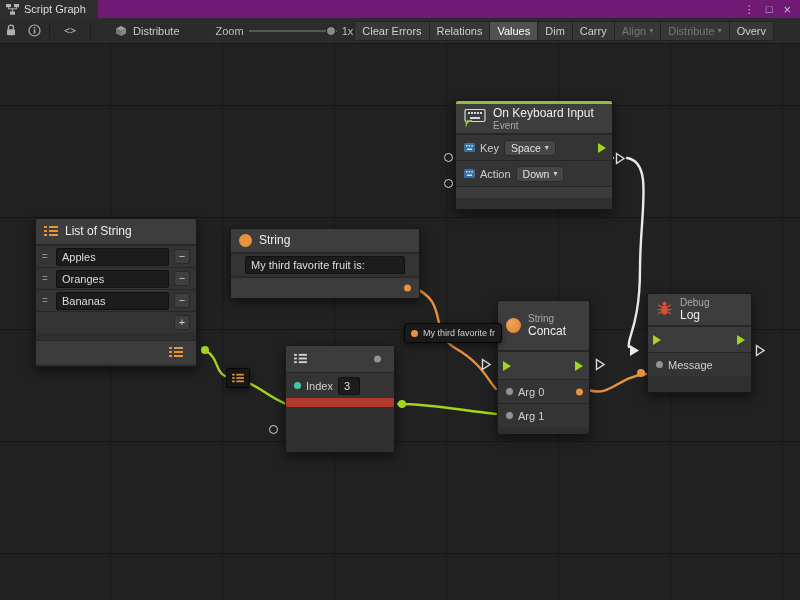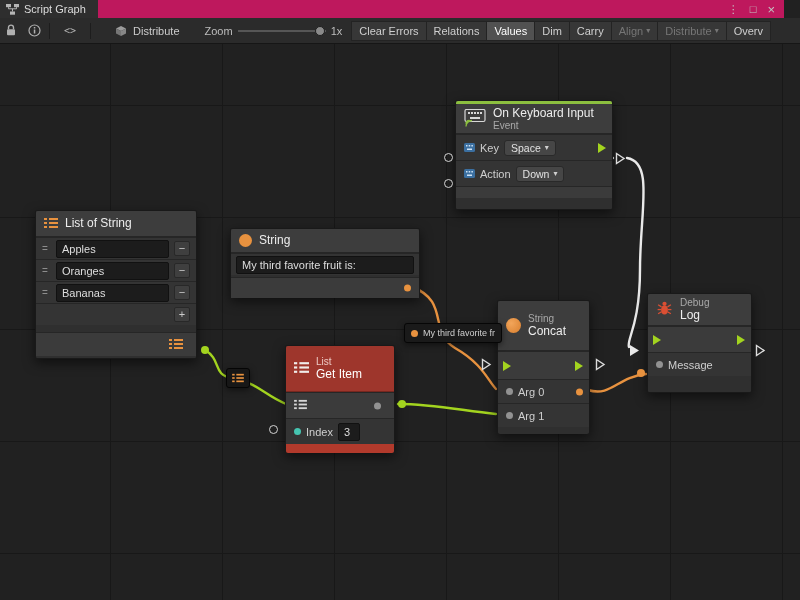--- a/index.html
+++ b/index.html
@@ -1,20 +1,20 @@
 <!DOCTYPE html>
 <html><head>
 <meta charset="utf-8">
 <style>
   *{box-sizing:border-box;margin:0;padding:0}
   html,body{width:800px;height:600px;overflow:hidden}
   body{position:relative;background:#212121;font-family:"Liberation Sans",sans-serif;color:#d2d2d2;-webkit-font-smoothing:antialiased}
 
   
-  .titlebar{position:absolute;top:0;left:0;right:16px;height:18px;background:#be185d;display:flex;align-items:stretch}
+  .titlebar{position:absolute;top:0;left:0;right:0;height:18px;background:#701a75;display:flex;align-items:stretch}
   .tab{display:flex;align-items:center;gap:5px;background:#2e2e2e;padding:0 12px 0 6px;font-size:11px;color:#dcdcdc}
   .win-controls{margin-left:auto;display:flex;align-items:center;gap:11px;padding-right:9px;color:#c3c3c3;font-size:11px}
   .win-controls span{cursor:default;line-height:1}
 
   .toolbar{position:absolute;top:18px;left:0;right:0;height:26px;background:#2b2b2b;border-bottom:1px solid #161616;display:flex;align-items:center;font-size:11px;color:#c8c8c8;white-space:nowrap}
   .ticon{display:flex;align-items:center;justify-content:center}
   .sep{width:1px;height:16px;background:#1d1d1d;margin:0 8px;flex:0 0 1px}
   .tbtn{height:20px;display:flex;align-items:center;gap:3px;padding:0 7px;background:#373737;border:1px solid #232323;margin-left:-1px;color:#cfcfcf;flex:0 0 auto}
   .tbtn.active{background:#515151;color:#fff}
   .tbtn.disabled{color:#767676}
@@ -101,26 +101,26 @@
   <span class="ticon mono" style="margin-left:6px">&lt;&gt;</span>
   <span class="sep" style="margin-left:14px"></span>
   <span class="ticon" style="margin-left:16px">
     <svg width="12" height="12" viewBox="0 0 12 12">
         <path d="M6 1 11 3.5 6 6 1 3.5Z" fill="#9c9c9c"></path>
         <path d="M1 3.5 6 6v5L1 8.5Z" fill="#767676"></path>
         <path d="M11 3.5 6 6v5l5-2.5Z" fill="#878787"></path>
       </svg>
   </span>
   <span style="margin-left:6px;color:#cccccc">Distribute</span>
-  <span style="margin-left:25px;color:#bdbdbd">Zoom</span>
+  <span style="margin-left:36px;color:#bdbdbd">Zoom</span>
   <span class="slider">
       <span class="track"></span>
       <span class="knob"></span>
     </span>
-  <span style="color:#bdbdbd;margin-right:10px">1x</span>
+  <span style="color:#bdbdbd;margin-right:2px">1x</span>
   <span class="tbtn">Clear Errors</span>
   <span class="tbtn">Relations</span>
   <span class="tbtn active">Values</span>
   <span class="tbtn">Dim</span>
   <span class="tbtn">Carry</span>
   <span class="tbtn disabled">
       <span>Align</span>
       <span style="font-size:8px">▾</span>
     </span>
   <span class="tbtn disabled">
@@ -191,21 +191,21 @@
           </svg></span>
       <span class="lbl">Action</span>
       <span class="dd">
           <span>Down</span>
           <span class="caret">▾</span>
         </span>
     </div>
     <div class="nrow strip" style="height:12px"></div>
   </div>
 
-  <div class="node" style="left:35px;top:166px;width:162px;height:149px">
+  <div class="node" style="left:35px;top:174px;width:162px;height:149px">
     <div class="nhead" style="height:26px">
       <span style="color:#e8923f"><svg width="14" height="12" viewBox="0 0 14 12" fill="currentColor">
             <rect x="0" y="1" width="3" height="2"></rect>
             <rect x="5" y="1" width="9" height="2"></rect>
             <rect x="0" y="5" width="3" height="2"></rect>
             <rect x="5" y="5" width="9" height="2"></rect>
             <rect x="0" y="9" width="3" height="2"></rect>
             <rect x="5" y="9" width="9" height="2"></rect>
           </svg></span>
       <div class="ntitle">List of String</div>
@@ -239,44 +239,30 @@
             <rect x="5" y="9" width="9" height="2"></rect>
           </svg></span>
     </div>
   </div>
 
   <div class="node" style="left:230px;top:184px;width:190px;height:70px">
     <div class="nhead" style="height:24px">
       <span style="width:13px;height:13px;border-radius:50%;background:#e8923f;flex:0 0 13px"></span>
       <div class="ntitle">String</div>
     </div>
-    <div class="nrow" style="height:22px;padding:0 5px">
+    <div class="nrow" style="height:22px;padding:0 14px">
       <span class="field" style="flex:1;white-space:nowrap;overflow:hidden">My third favorite fruit is:</span>
     </div>
     <div style="height:2px;background:#2f2f2f"></div>
     <div class="nrow strip" style="height:21px">
       <span class="dot orange abs-r" style="right:8px"></span>
     </div>
   </div>
 
   <div class="node" style="left:285px;top:301px;width:110px;height:108px">
-    <div class="nhead red" style="height:46px">
-      <span style="color:#f0ece9"><svg width="15" height="13" viewBox="0 0 14 12" fill="currentColor">
-            <rect x="0" y="1" width="3" height="2"></rect>
-            <rect x="5" y="1" width="9" height="2"></rect>
-            <rect x="0" y="5" width="3" height="2"></rect>
-            <rect x="5" y="5" width="9" height="2"></rect>
-            <rect x="0" y="9" width="3" height="2"></rect>
-            <rect x="5" y="9" width="9" height="2"></rect>
-          </svg></span>
-      <div>
-        <div class="ncat">List</div>
-        <div class="ntitle" style="color:#fff">Get Item</div>
-      </div>
-    </div>
     <div class="nrow strip" style="height:26px">
       <span style="color:#d6d6d6"><svg width="13" height="11" viewBox="0 0 14 12" fill="currentColor">
             <rect x="0" y="1" width="3" height="2"></rect>
             <rect x="5" y="1" width="9" height="2"></rect>
             <rect x="0" y="5" width="3" height="2"></rect>
             <rect x="5" y="5" width="9" height="2"></rect>
             <rect x="0" y="9" width="3" height="2"></rect>
             <rect x="5" y="9" width="9" height="2"></rect>
           </svg></span>
       <span class="dot gray abs-r" style="right:13px"></span>

